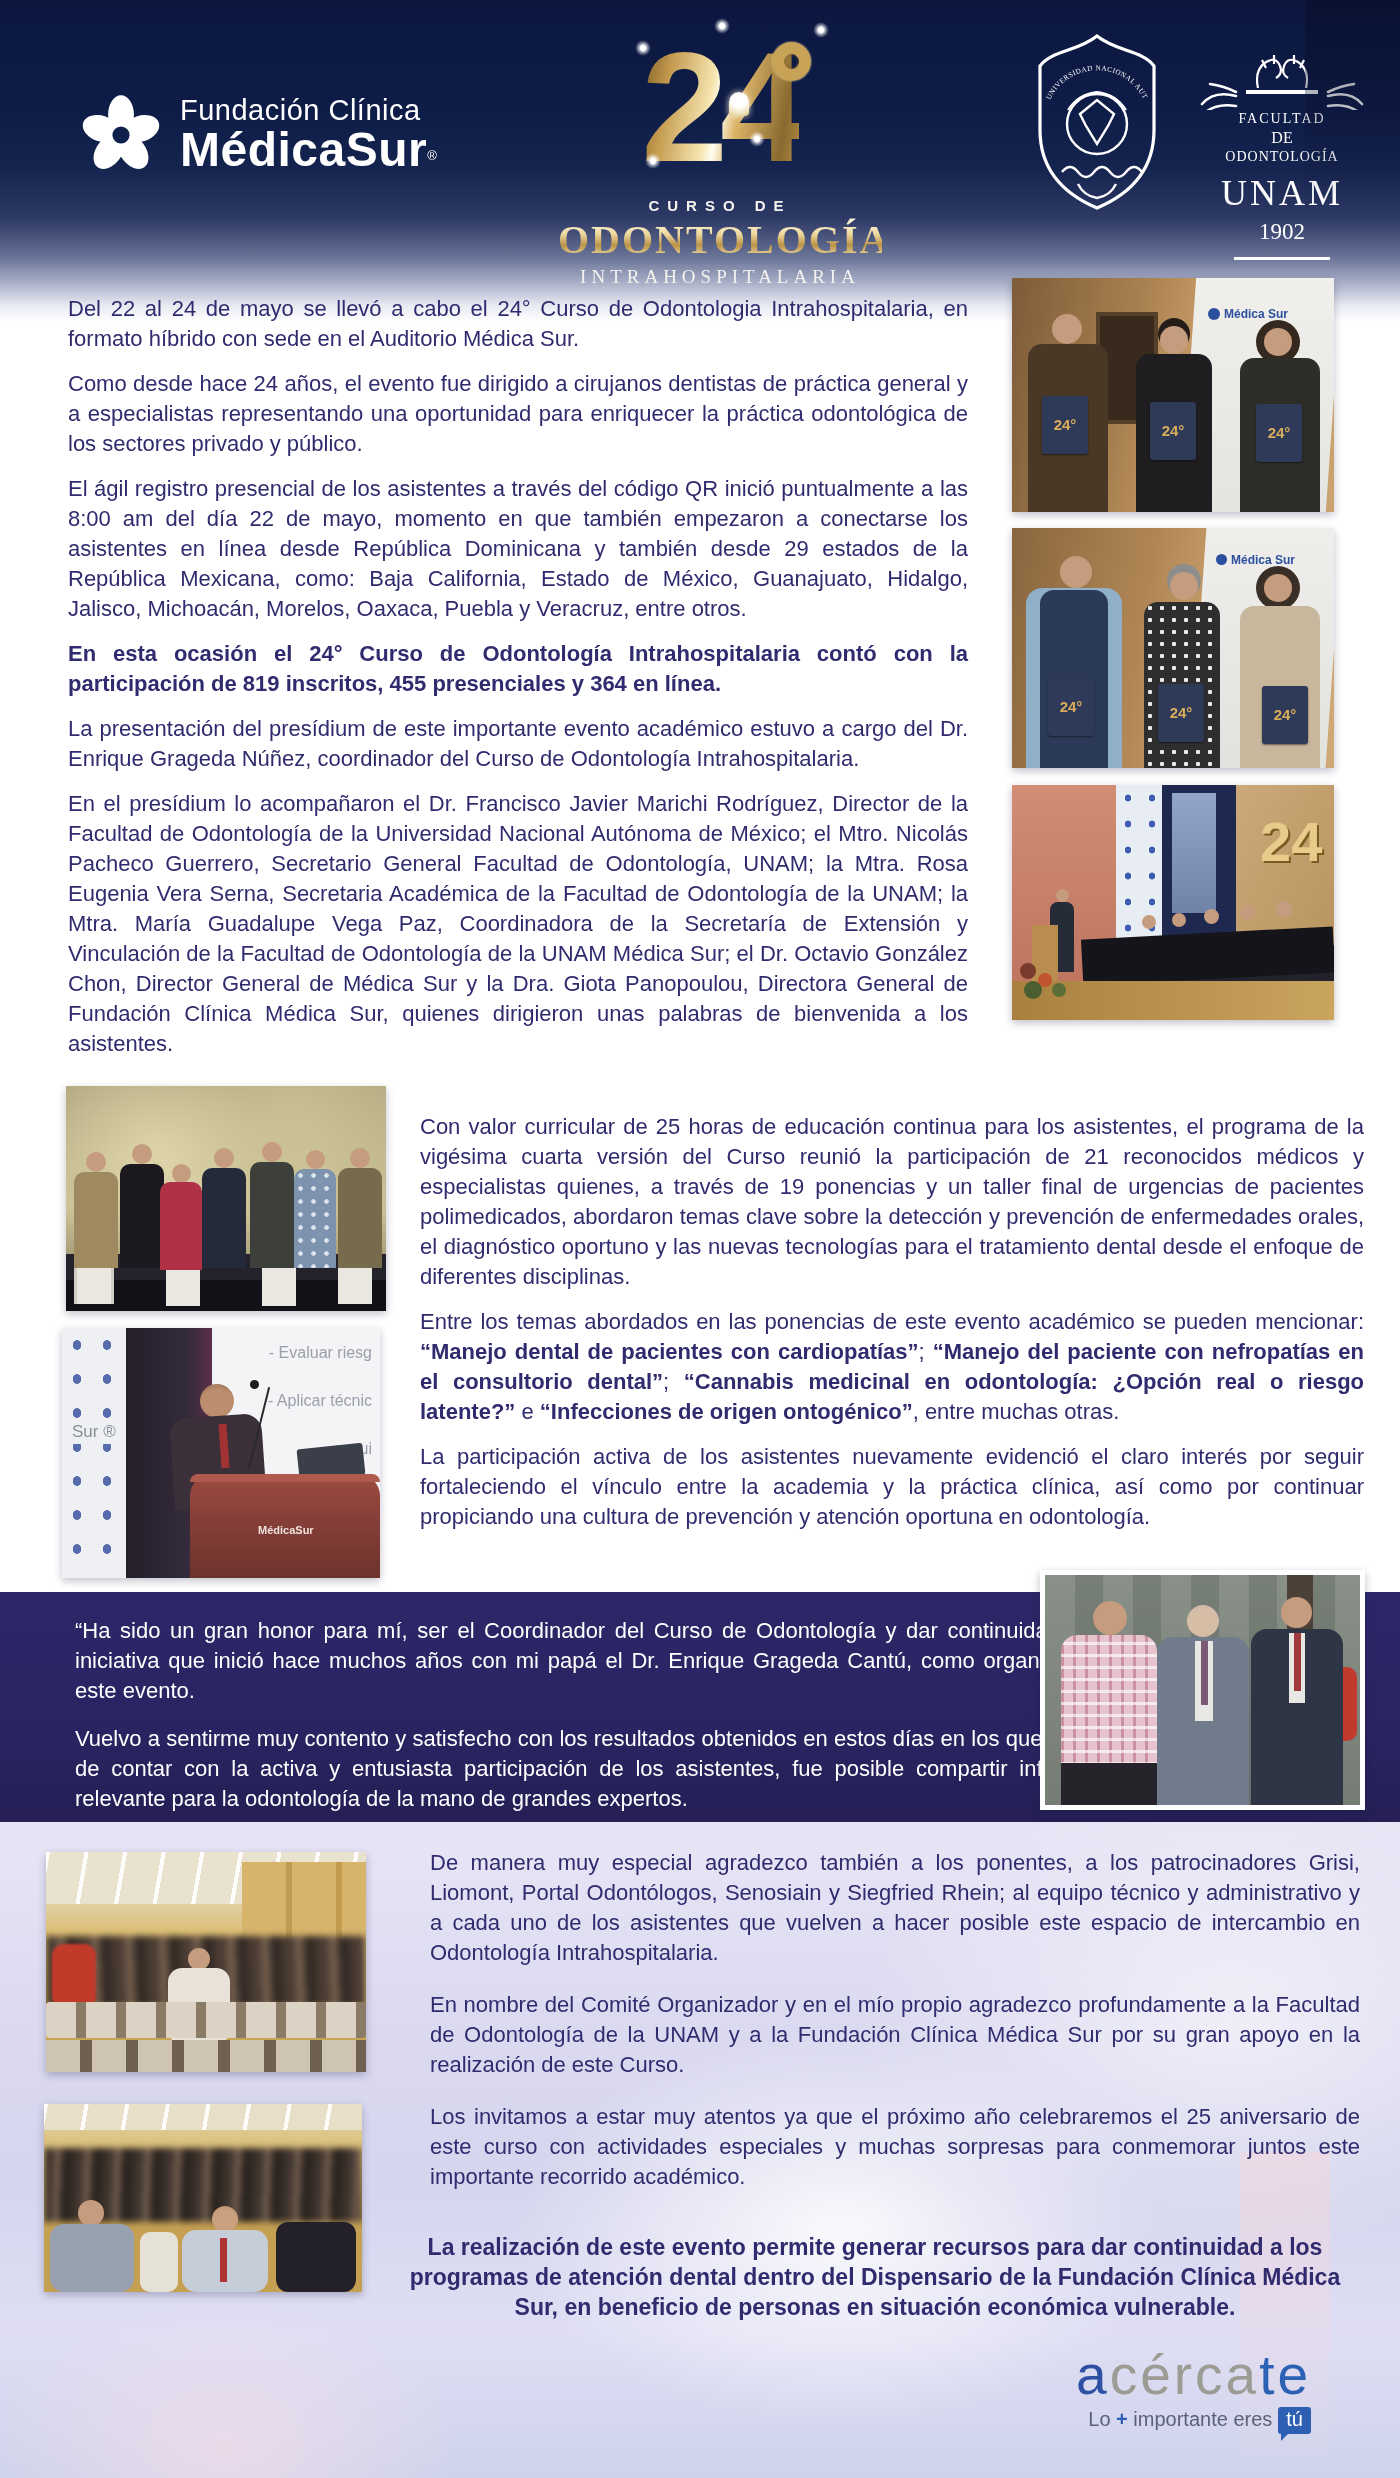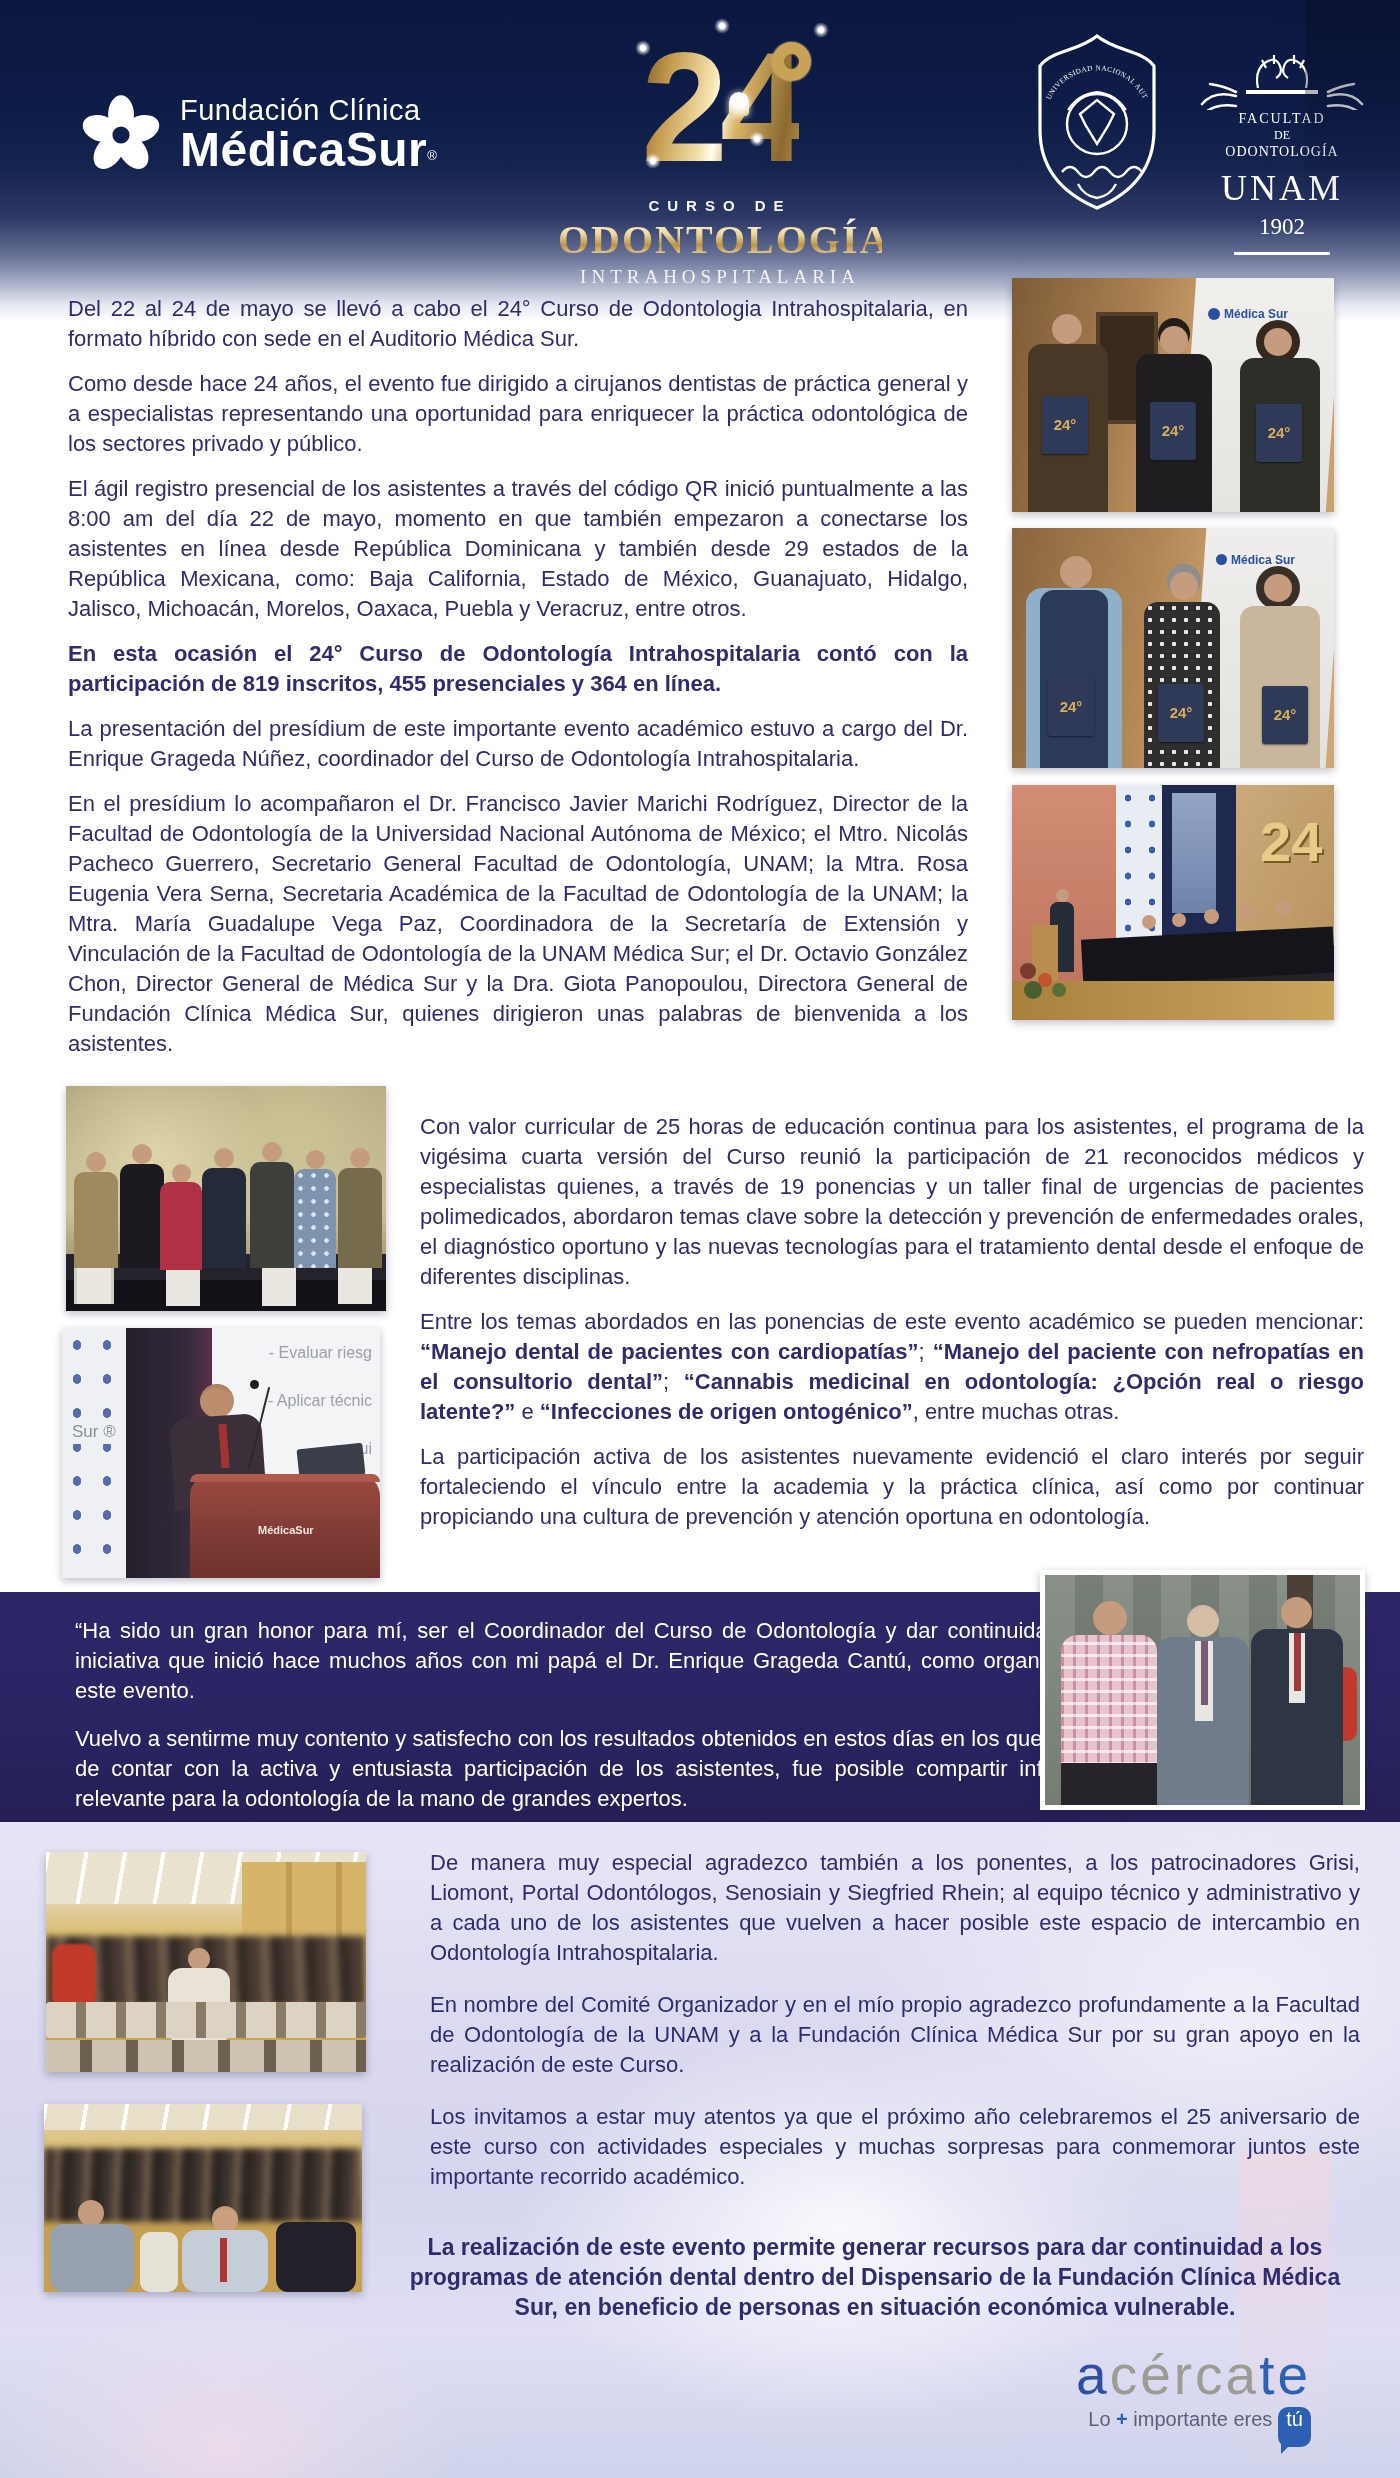--- a/index.html
+++ b/index.html
@@ -33,21 +33,21 @@
   .odont{font-family:"Liberation Serif","DejaVu Serif",serif;font-weight:700;font-size:40px;
        letter-spacing:2px;margin-top:2px;
        background:linear-gradient(180deg,#fdf7e0 5%,#eed9a0 38%,#bb9346 62%,#f4e5b4 90%);
        -webkit-background-clip:text;background-clip:text;color:transparent;}
   .intra{font-family:"Liberation Serif","DejaVu Serif",serif;color:#f4f3ef;font-size:19px;
        letter-spacing:5px;margin-top:3px;}
   .crest{position:absolute;color:#fff;text-align:center;}
   .crest text{fill:#fff;}
   .c2txt{font-family:"Liberation Serif","DejaVu Serif",serif;color:#fff;line-height:1.25;}
   .c2a{font-size:14px;letter-spacing:2px;}
-  .c2b{font-size:12px;}
+  .c2b{font-size:16px;}
   .c2c{font-size:14px;letter-spacing:1px;}
   .c2d{font-size:36px;letter-spacing:3px;margin-top:6px;}
   .c2e{font-size:23px;margin-top:2px;}
   .c2line{width:96px;height:3px;background:#fff;margin:10px auto 0;}
   
   .txt{position:absolute;color:#2f2b6e;font-size:22px;line-height:30px;text-align:justify;}
   .txt p{margin:0 0 15px 0;}
   .b{font-weight:700;}
   .gap{margin-top:26px;}
   .band{position:absolute;left:0;top:1592px;width:1400px;height:230px;
@@ -75,22 +75,22 @@
   .mslogo{font-size:12px;font-weight:700;color:#2b4f9e;white-space:nowrap;}
   .dot{border-radius:50%;}
   
   .acercate{position:absolute;left:941px;top:2348px;width:370px;text-align:right;}
   .acx{font-size:55px;letter-spacing:3px;line-height:1;}
   .ac-blue{color:#2d4fa4;}
   .ac-gray{color:#9c9c95;}
   .ac-blue2{color:#2b62b4;}
   .tagline{font-size:20px;color:#5c6078;margin-top:4px;}
   .plus{color:#2d5fb3;font-weight:700;}
-  .tu{display:inline-block;background:#2d5fb3;color:#fff;border-radius:10px;
-      padding:1px 8px 16px;margin-left:6px;position:relative;}
+  .tu{display:inline-block;background:#2d5fb3;color:#fff;border-radius:3px;
+      padding:1px 8px 3px;margin-left:6px;position:relative;}
   .tu::after{content:"";position:absolute;left:3px;bottom:-7px;width:0;height:0;
       border:5px solid transparent;border-top-color:#2d5fb3;border-left-color:#2d5fb3;}
 </style>
 </head>
 <body>
 
 <div class="page">
 
   <div class="hdr">
     <div class="brand">

